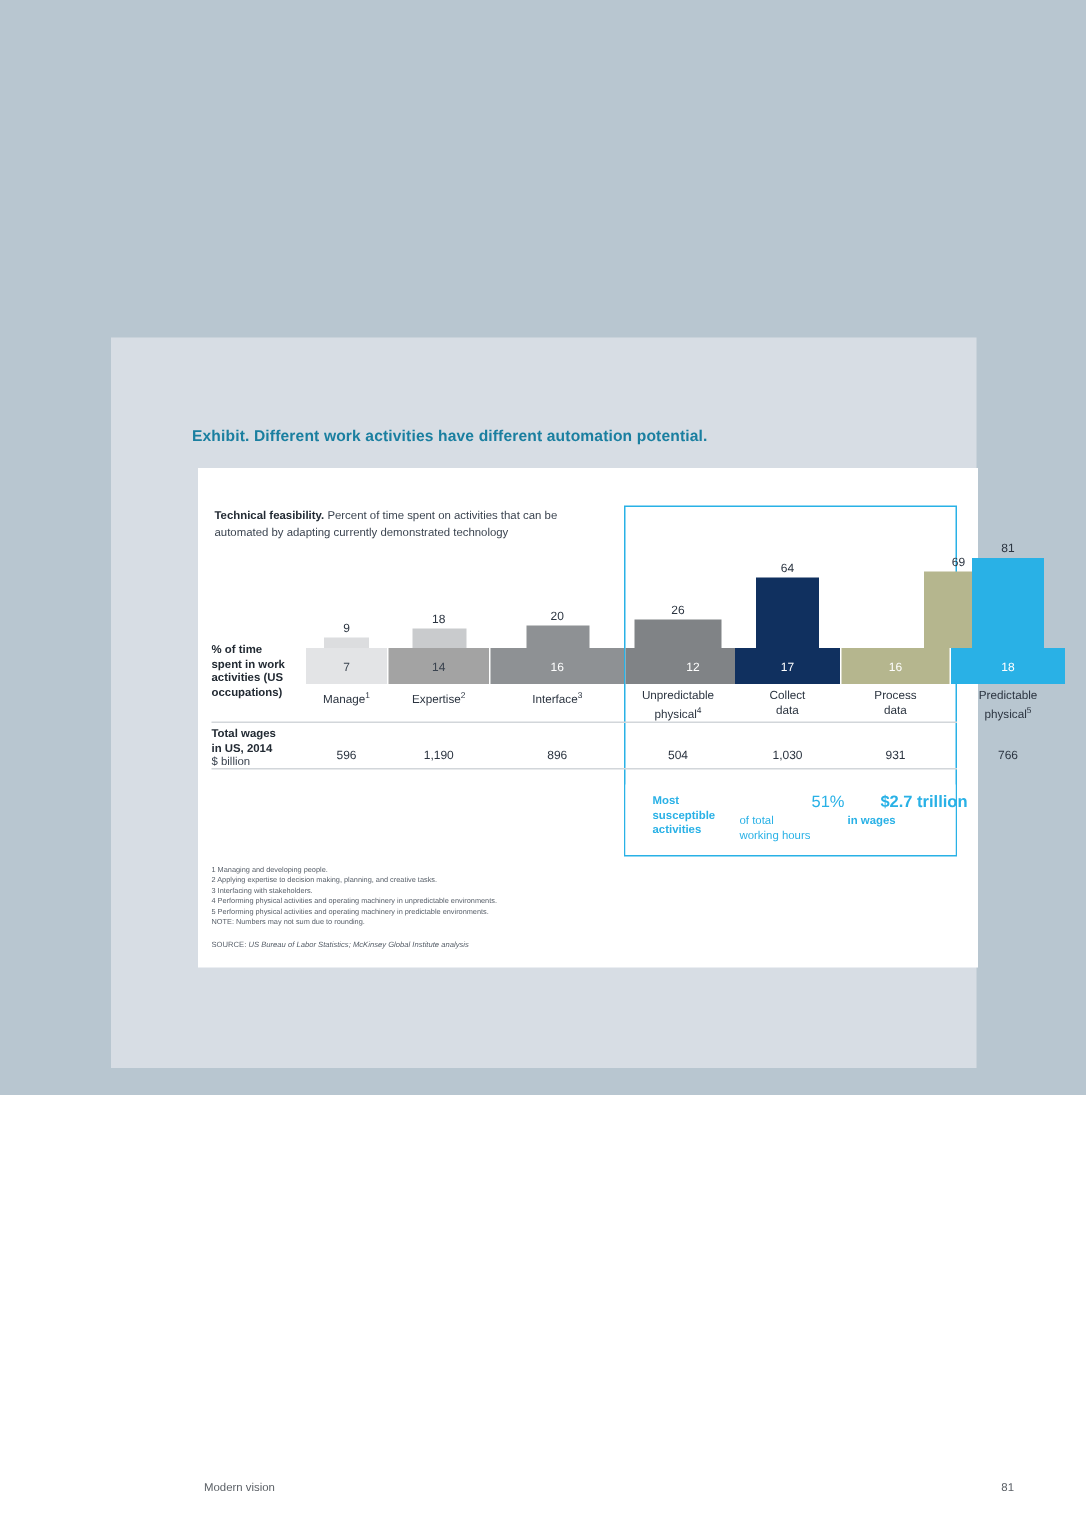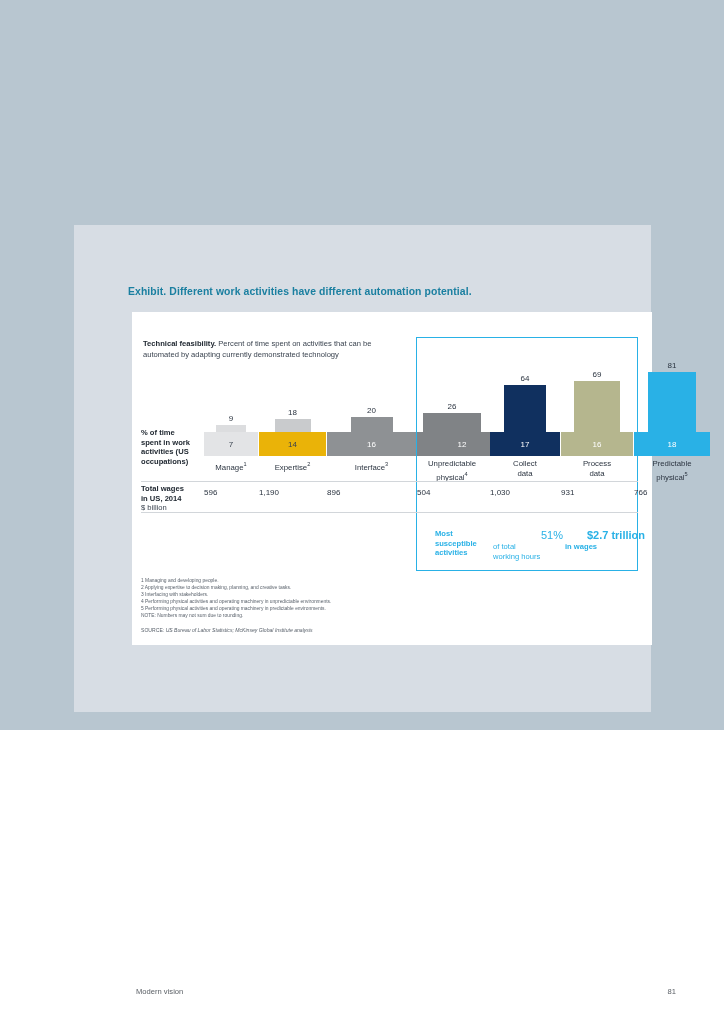--- a/index.html
+++ b/index.html
@@ -75,21 +75,21 @@
   .cat{
     position:absolute;top:0;text-align:center;
     font-size:7.8px;line-height:10px;color:#2b3440;
   }
   .cat sup{font-size:5.6px;vertical-align:super;}
 
   .rule{position:absolute;background:#d2d6da;height:1px;}
 
   
   .wages-row{position:absolute;left:72px;top:176px;width:434px;height:16px;}
-  .wval{position:absolute;top:0;text-align:left;font-size:8px;color:#2b3440;}
+  .wval{position:absolute;top:11px;text-align:center;font-size:8px;color:#2b3440;}
 
   
   .summary{
     position:absolute;left:285px;top:211px;width:220px;height:47px;
     background:#ffffff;
   }
   .sumcell{position:absolute;top:6px;}
   .sum-a{left:18px;width:60px;font-size:7.6px;line-height:9.6px;font-weight:bold;color:#29b1e6;}
   .sum-b{left:76px;width:70px;}
   .sum-c{left:148px;width:80px;font-weight:bold;}
@@ -174,36 +174,36 @@
           </div>
           <div class="col" style="left: 286px; width: 70px;">
             <div class="barwrap">
               <div class="bar" style="width: 42px; height: 47px; background: rgb(16, 48, 95);">
                 <div class="barval">64</div>
               </div>
             </div>
           </div>
           <div class="col" style="left: 357px; width: 72px;">
             <div class="barwrap">
-              <div class="bar" style="width: 46px; height: 51px; background: rgb(181, 182, 142);">
+              <div class="bar" style="width: 46px; height: 51px; background: rgb(181, 182, 142); margin-left: 42px;">
                 <div class="barval">69</div>
               </div>
             </div>
           </div>
           <div class="col" style="left: 430px; width: 76px;">
             <div class="barwrap">
               <div class="bar" style="width: 48px; height: 60px; background: rgb(41, 177, 230);">
                 <div class="barval">81</div>
               </div>
             </div>
           </div>
         </div>
       <div class="band" id="band">
           <div class="cell onlight" style="left: 0px; width: 54px; background: rgb(227, 228, 230);">7</div>
-          <div class="cell onlight" style="left: 55px; width: 67px; background: #eab308; text-align: right;">14</div>
+          <div class="cell onlight" style="left: 55px; width: 67px; background: #a3a3a3; text-align: right;">14</div>
           <div class="cell ondark" style="left: 123px; width: 89px; background: rgb(142, 145, 148);">16</div>
           <div class="cell ondark" style="left: 213px; width: 90px; background: rgb(128, 131, 134);">12</div>
           <div class="cell ondark" style="left: 286px; width: 70px; background: rgb(16, 48, 95);">17</div>
           <div class="cell ondark" style="left: 357px; width: 72px; background: rgb(181, 182, 142);">16</div>
           <div class="cell ondark" style="left: 430px; width: 76px; background: rgb(41, 177, 230);">18</div>
         </div>
       <div class="cats" id="cats">
           <div class="cat" style="left: 0px; width: 54px;">Manage<sup>1</sup></div>
           <div class="cat" style="left: 55px; width: 67px;">Expertise<sup>2</sup></div>
           <div class="cat" style="left: 123px; width: 89px;">Interface<sup>3</sup></div>

